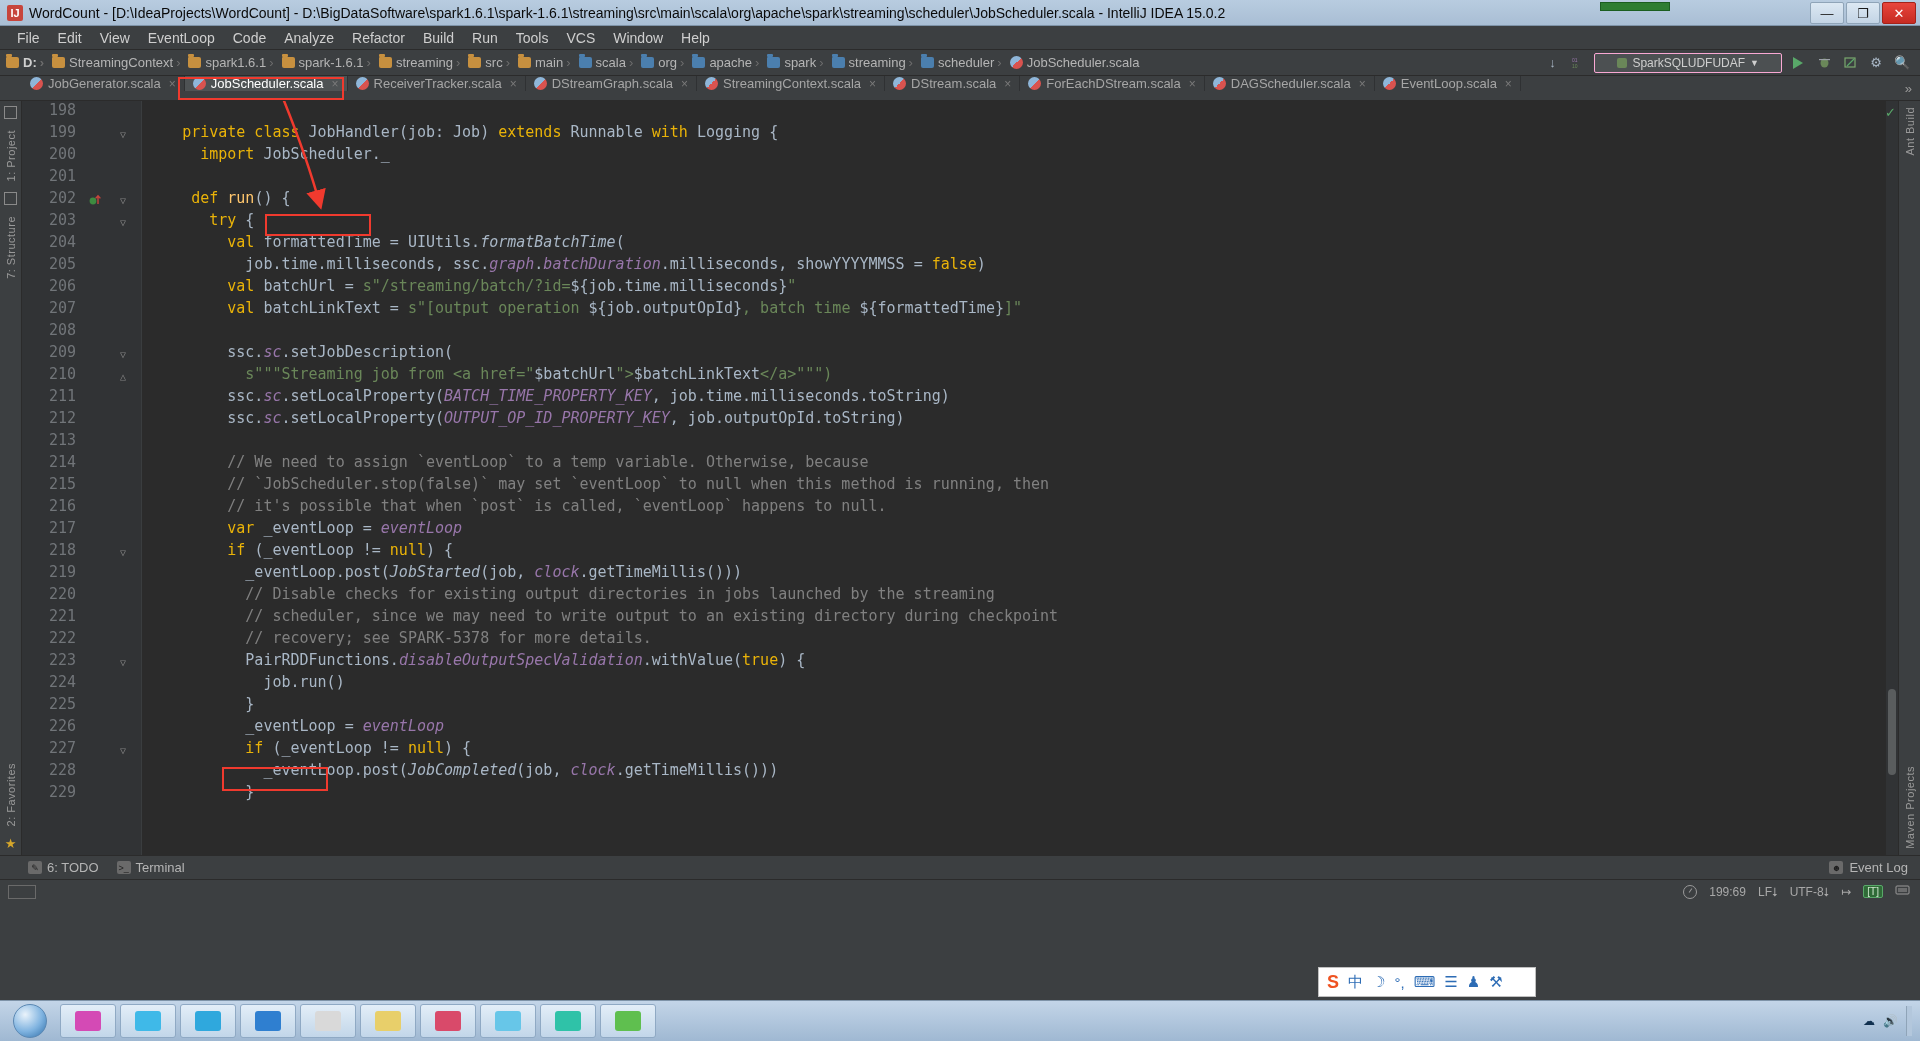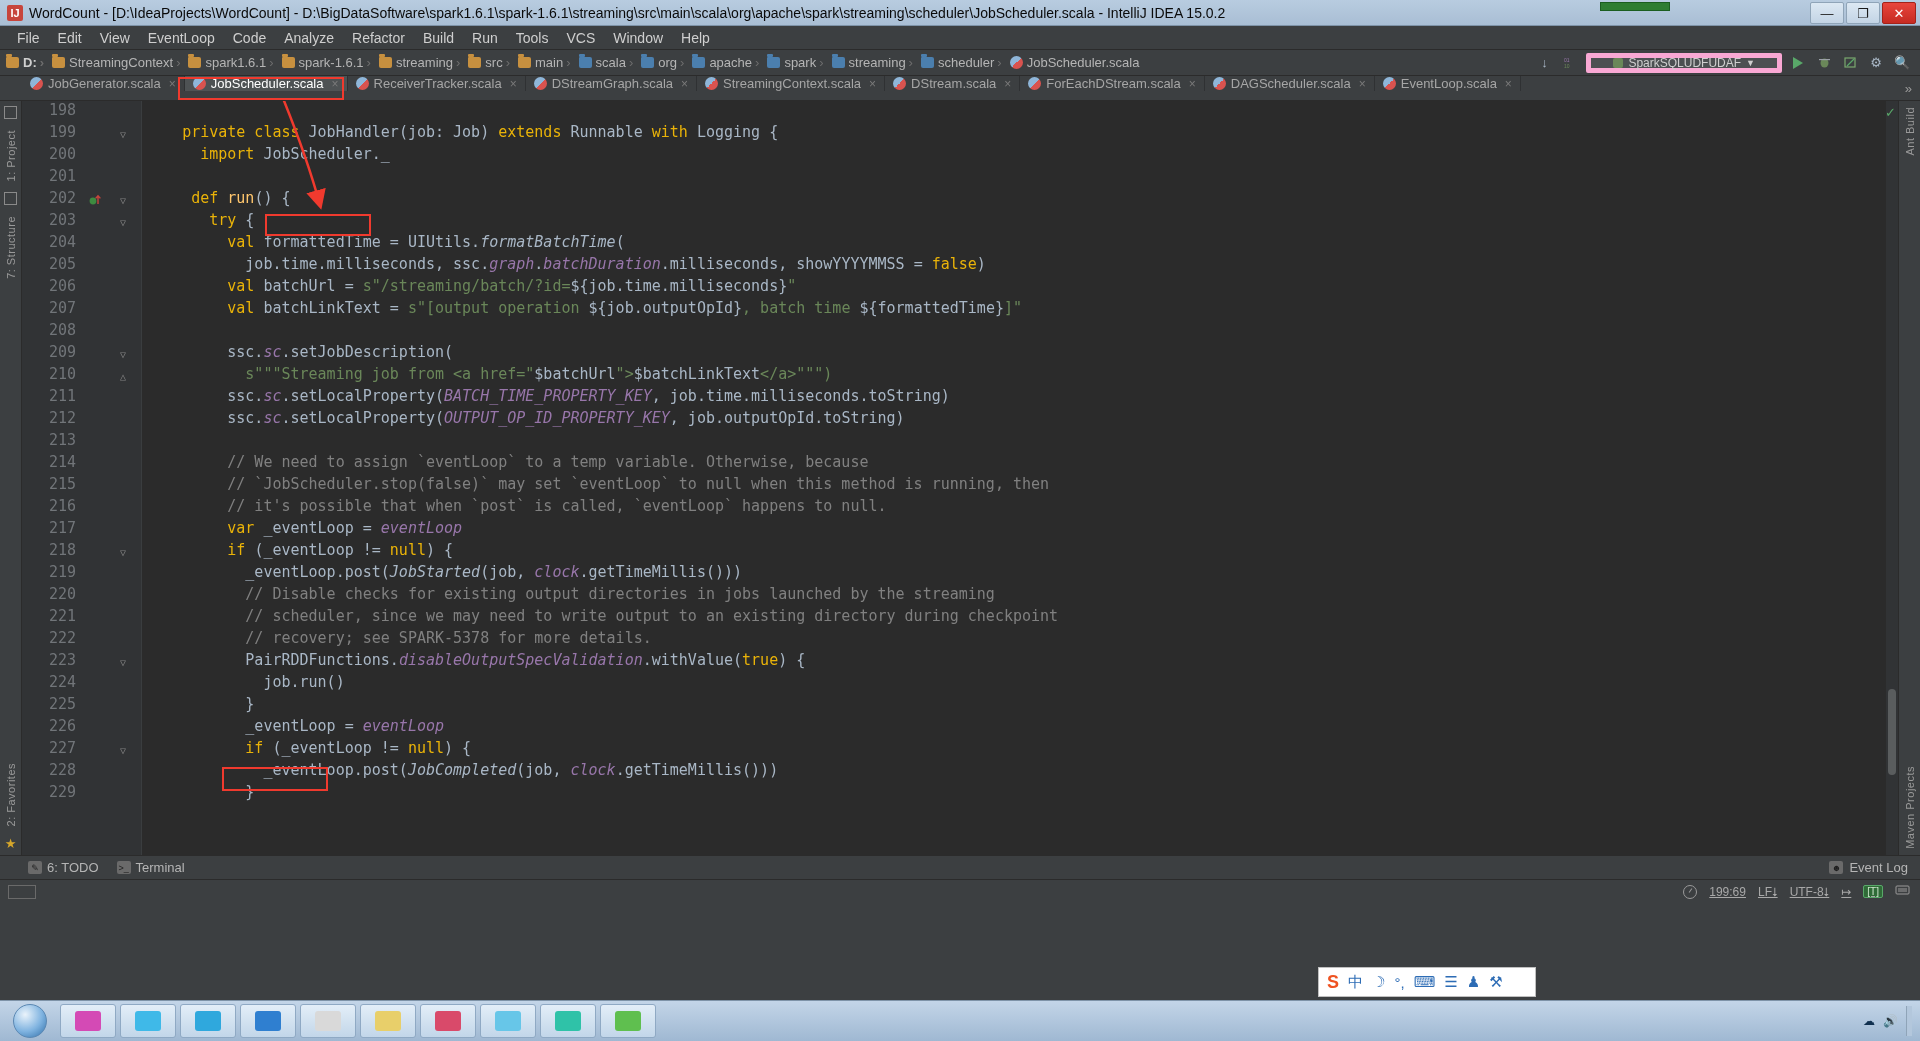--- a/index.html
+++ b/index.html
@@ -47,21 +47,21 @@
   .crumb .sep{color:#6d6d6d;margin:0 3px;}
   .fi{width:13px;height:11px;margin-right:4px;display:inline-block;position:relative;flex:0 0 auto;}
   .fi.folder{background:#c7903f;border-radius:1px 2px 2px 2px;}
   .fi.folder:after{content:"";position:absolute;left:0;top:-3px;width:6px;height:3px;background:#c7903f;border-radius:1px;}
   .fi.folder.src{background:#4b7fae;}
   .fi.folder.src:after{background:#4b7fae;}
   .fi.scala{width:13px;height:13px;border-radius:50%;background:linear-gradient(135deg,#8fb6d9 50%,#d9534f 50%);}
   .crumb.bold{font-weight:bold;color:#cfcfcf;}
   #navbar-right{margin-left:auto;display:flex;align-items:center;padding-right:8px;gap:6px;}
   #run-config{
-    height:20px;min-width:170px;background:#4c5052;border:5px solid #f9a8d4;
+    height:20px;min-width:170px;background:#4c5052;border:1px solid #f9a8d4;
     display:flex;align-items:center;padding:0 22px;font-size:12px;color:#cfcfcf;border-radius:2px;gap:5px;
   }
   .tb-ico{width:20px;height:20px;display:flex;align-items:center;justify-content:center;font-size:13px;color:#a9b7c6;}
   .tri-green{width:0;height:0;border-left:10px solid #59a869;border-top:6px solid transparent;border-bottom:6px solid transparent;}
   
   #tabs{
     height:25px;background:#3c3f41;display:flex;align-items:stretch;
     font-size:13px;border-bottom:1px solid #2b2b2b;padding-left:22px;position:relative;
   }
   .tab{
@@ -123,21 +123,21 @@
   #toolwin{
     height:24px;background:#3c3f41;display:flex;align-items:center;
     font-size:13px;color:#b5b5b5;padding-left:28px;gap:18px;border-top:1px solid #2b2b2b;position:relative;
   }
   .tw{display:flex;align-items:center;gap:5px;}
   .tw-ico{width:14px;height:13px;background:#6a6a6a;border-radius:2px;display:flex;align-items:center;justify-content:center;font-size:9px;color:#1e1e1e;}
   #toolwin-right{margin-left:auto;display:flex;align-items:center;gap:6px;padding-right:12px;}
   
   #statusbar{
     height:24px;background:#3c3f41;display:flex;align-items:center;
-    font-size:12px;color:#a8a8a8;border-top:1px solid #2b2b2b;position:relative;text-decoration:underline;
+    font-size:12px;color:#a8a8a8;border-top:1px solid #2b2b2b;position:relative;
   }
   #status-right{margin-left:auto;display:flex;align-items:center;gap:12px;padding-right:10px;}
   .clockico{width:14px;height:14px;border:1px solid #9a9a9a;border-radius:50%;position:relative;}
   .clockico:after{content:"";position:absolute;left:6px;top:2px;width:1px;height:5px;background:#9a9a9a;transform:rotate(35deg);}
   .tbadge{background:#2f6b37;color:#cfe8cf;border:1px solid #59a869;font-size:10px;padding:0 3px;border-radius:2px;}
   
   #taskbar{
     position:absolute;left:0;bottom:0;width:1920px;height:41px;
     background:linear-gradient(#c3d5e8,#9fb8d2);display:flex;align-items:center;
     border-top:1px solid #7e93a8;

